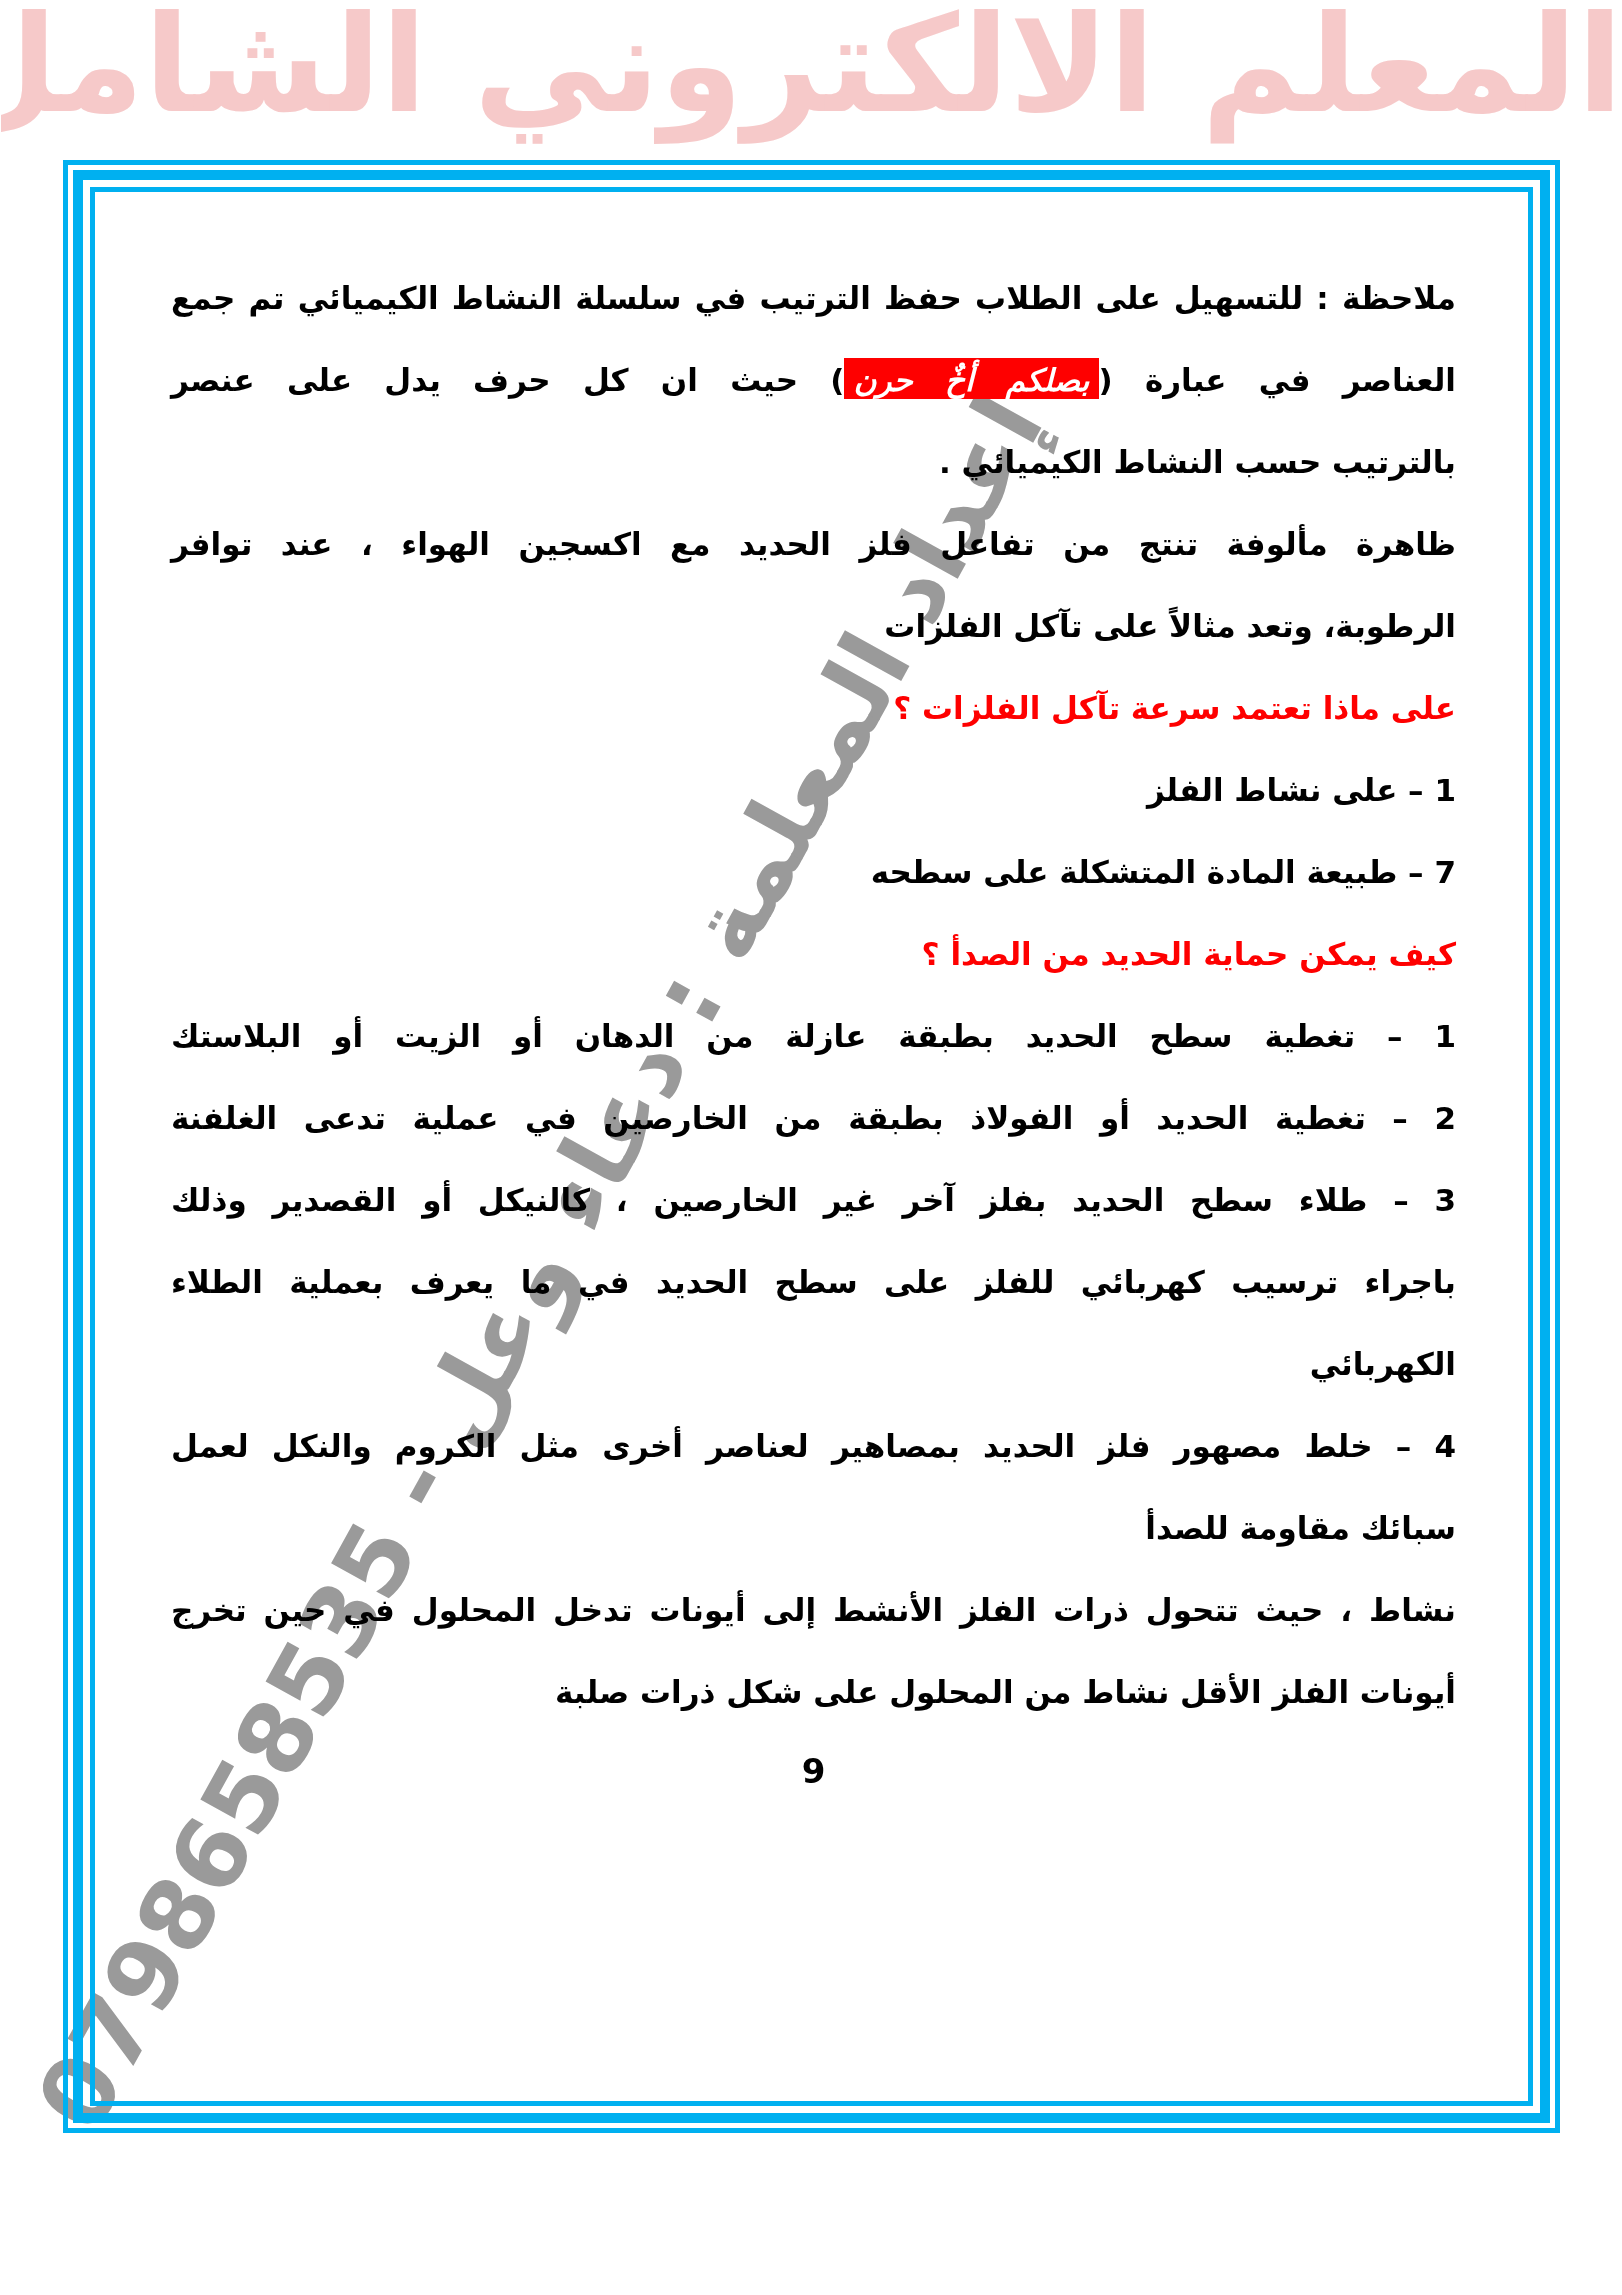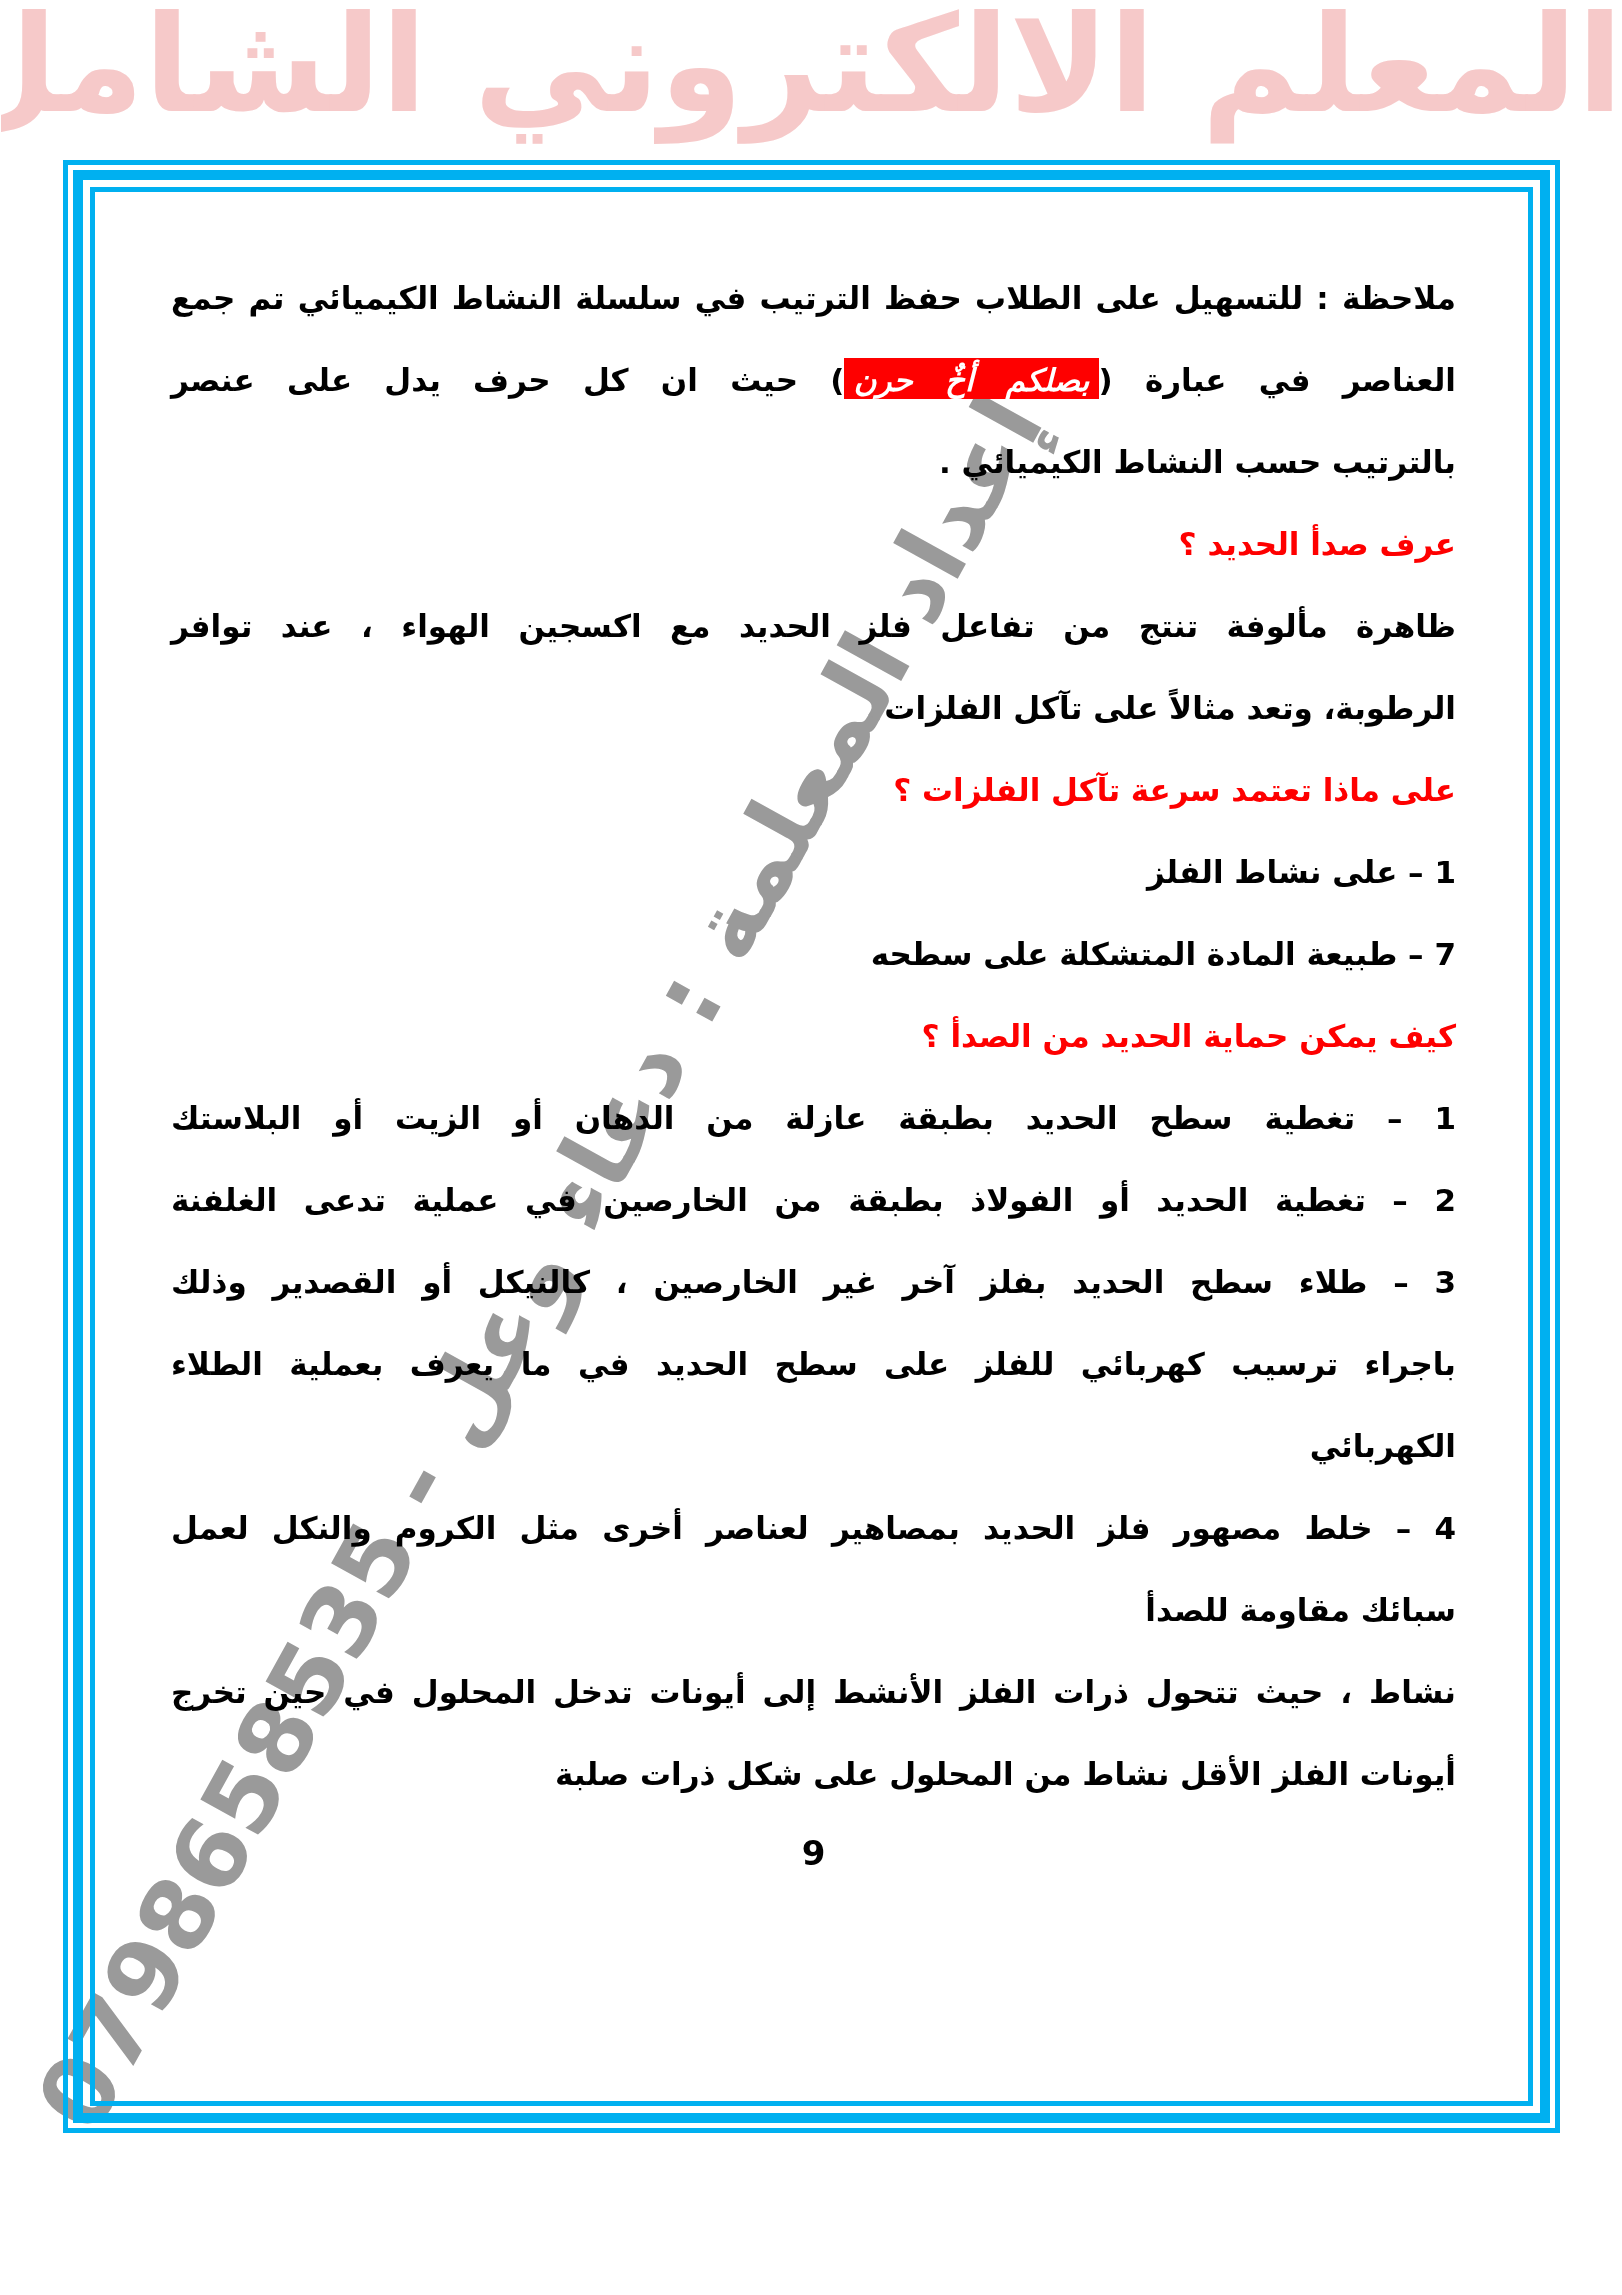--- a/index.html
+++ b/index.html
@@ -115,21 +115,20 @@
 </div>
 
 <div class="content">
 
   <div class="line j">ملاحظة : للتسهيل على الطلاب حفظ الترتيب في سلسلة النشاط الكيميائي تم جمع</div>
   <div class="line j">
     <span>العناصر في عبارة  (</span><span class="hl" style="background: rgb(254, 0, 0); color: #ffffff; font-style: italic;">بصلكم أخٌ حرن</span><span>) حيث ان كل حرف يدل على عنصر</span>
   </div>
   <div class="line">بالترتيب حسب النشاط الكيميائي .</div>
 
-  <div class="line red" style="color: rgb(254, 0, 0);">عرف صدأ الحديد ؟</div>
   <div class="line j">ظاهرة مألوفة تنتج من تفاعل فلز الحديد مع اكسجين الهواء ، عند توافر</div>
   <div class="line">الرطوبة، وتعد مثالاً على تآكل الفلزات</div>
 
   <div class="line red" style="color: rgb(254, 0, 0);">على ماذا تعتمد سرعة تآكل الفلزات ؟</div>
   <div class="line">1 – على نشاط الفلز</div>
   <div class="line">7 – طبيعة المادة المتشكلة على سطحه</div>
 
   <div class="line red" style="color: rgb(254, 0, 0);">كيف يمكن حماية الحديد من الصدأ ؟</div>
   <div class="line j">1 – تغطية سطح الحديد بطبقة عازلة من الدهان أو الزيت أو البلاستك</div>
   <div class="line j">2 – تغطية الحديد أو الفولاذ بطبقة من الخارصين في عملية تدعى الغلفنة</div>

